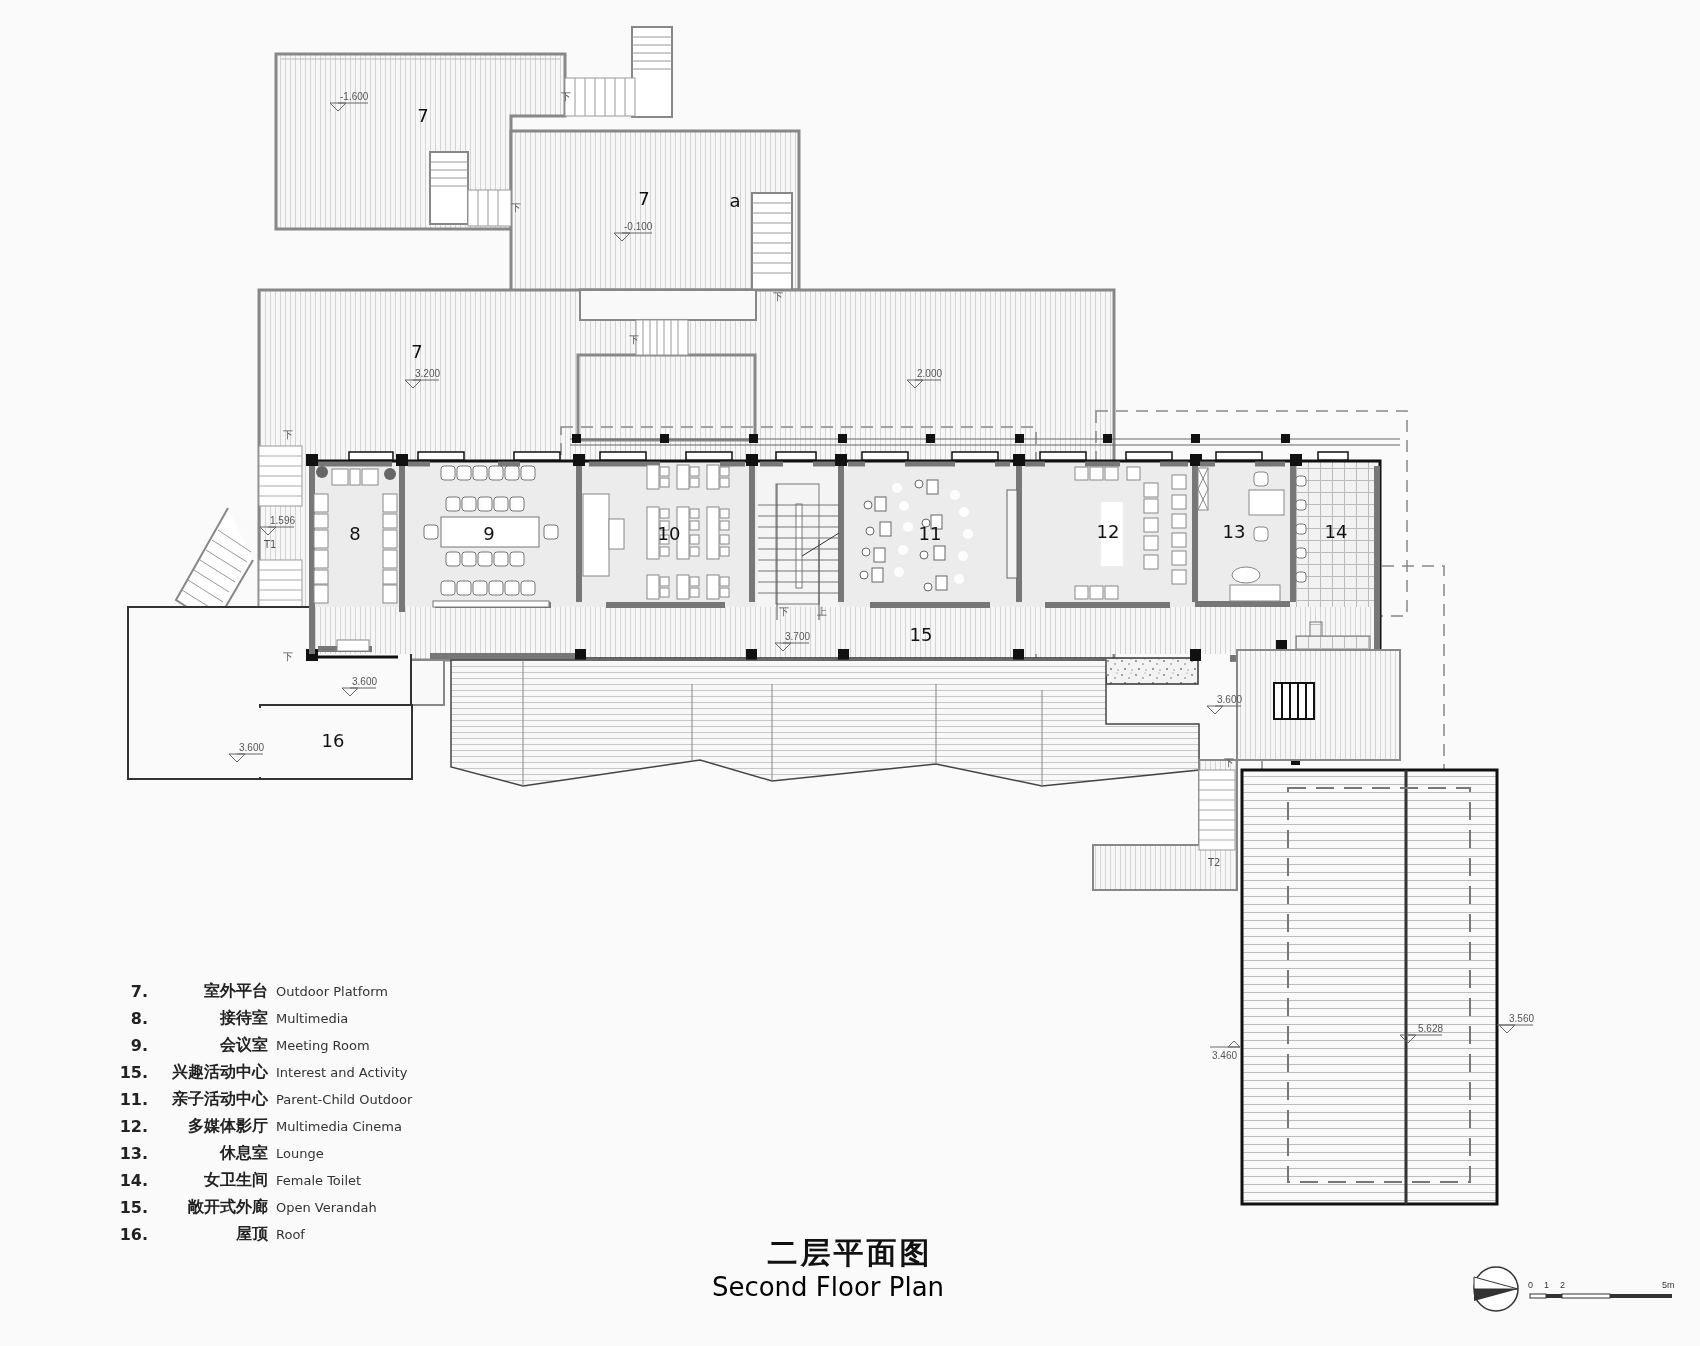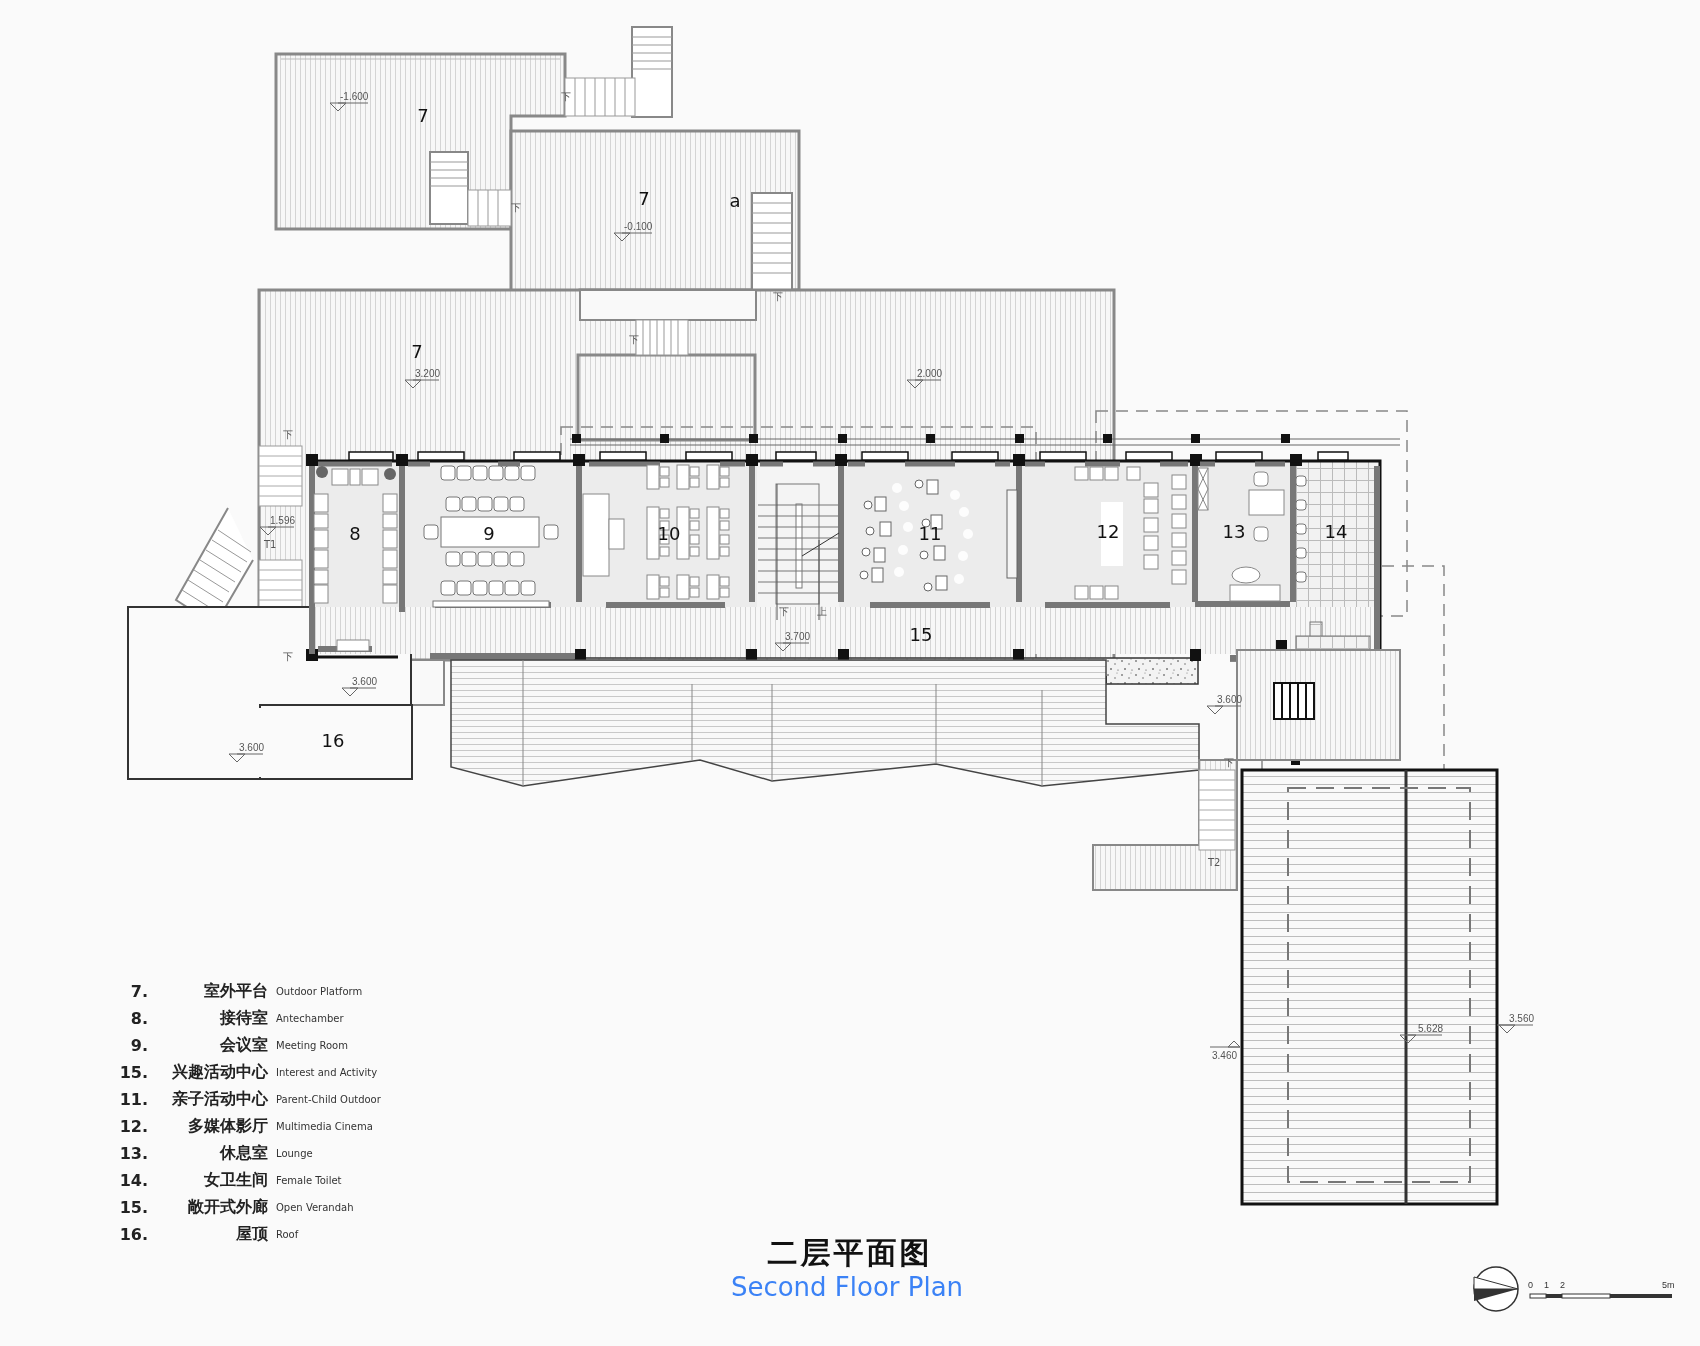--- a/index.html
+++ b/index.html
@@ -3,23 +3,23 @@
 <meta charset="utf-8">
 <style>
   html, body { margin:0; padding:0; background:#fafafa; }
   body { width:1700px; height:1346px; position:relative; overflow:hidden;
          font-family:"Liberation Sans", "DejaVu Sans", sans-serif; color:#111; }
   #plan { position:absolute; left:0; top:0; width:1700px; height:1346px; }
   .legend { position:absolute; left:118px; top:978px; width:320px; }
   .legend-row { display:flex; align-items:center; height:27px; }
   .legend-num { width:30px; text-align:right; font-size:16px; font-weight:bold; color:#222; font-family:"DejaVu Sans", sans-serif; }
   .legend-cn { width:116px; font-size:16px; font-weight:bold; color:#222; padding-left:4px; font-family:"DejaVu Sans", sans-serif;text-align:right; }
-  .legend-en { font-size:10px; color:#333; padding-left:8px; font-family:"DejaVu Sans", sans-serif; }
+  .legend-en { font-size:13px; color:#333; padding-left:8px; font-family:"DejaVu Sans", sans-serif; }
   .title-cn { position:absolute; left:0; width:1700px; top:1233px; text-align:center; font-size:30px; font-weight:bold; color:#111; letter-spacing:3px; font-family:"DejaVu Sans", sans-serif; }
-  .title-en { position:absolute; left:0; width:1656px; top:1272px; text-align:center; font-size:26px; color:#3b82f6; font-family:"DejaVu Sans", sans-serif;padding-left:19px; }
+  .title-en { position:absolute; left:0; width:1656px; top:1272px; text-align:center; font-size:26px; color:#000000; font-family:"DejaVu Sans", sans-serif; }
   .scale { position:absolute; left:1472px; top:1265px; }
   .room-label { font-family:"DejaVu Sans", sans-serif; font-size:18px; fill:#111; }
   .elev-text { font-family:"Liberation Sans", sans-serif; font-size:10px; fill:#555; }
   .small-cn { font-family:"DejaVu Sans", sans-serif; font-size:10px; fill:#555; }
 </style>
 </head>
 <body>
 
 <svg id="plan" viewBox="0 0 1700 1346" xmlns="http://www.w3.org/2000/svg">
   <defs>
@@ -577,21 +577,21 @@
 
 <div class="legend">
   <div class="legend-row">
     <span class="legend-num">7.</span>
     <span class="legend-cn">室外平台</span>
     <span class="legend-en">Outdoor Platform</span>
   </div>
   <div class="legend-row">
     <span class="legend-num">8.</span>
     <span class="legend-cn">接待室</span>
-    <span class="legend-en">Antechamber</span>
+    <span class="legend-en">Multimedia</span>
   </div>
   <div class="legend-row">
     <span class="legend-num">9.</span>
     <span class="legend-cn">会议室</span>
     <span class="legend-en">Meeting Room</span>
   </div>
   <div class="legend-row">
     <span class="legend-num">15.</span>
     <span class="legend-cn">兴趣活动中心</span>
     <span class="legend-en">Interest and Activity</span>

